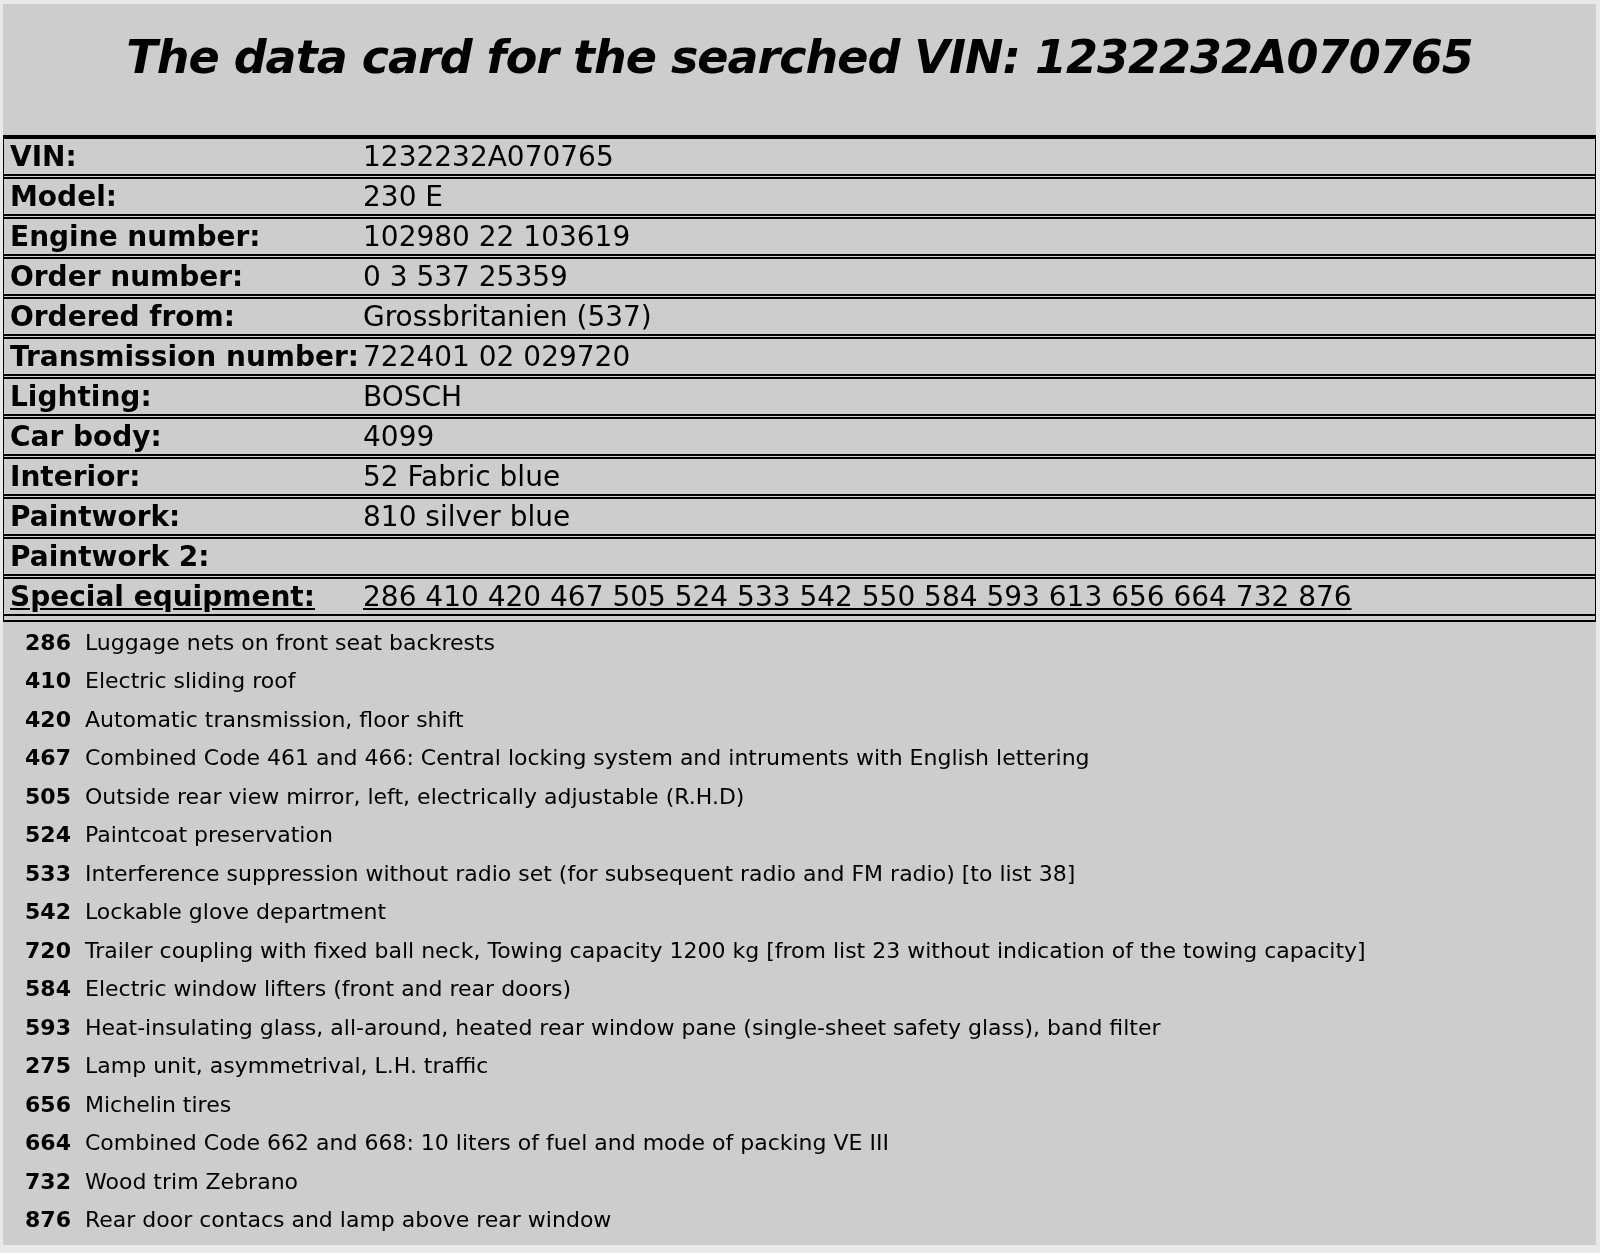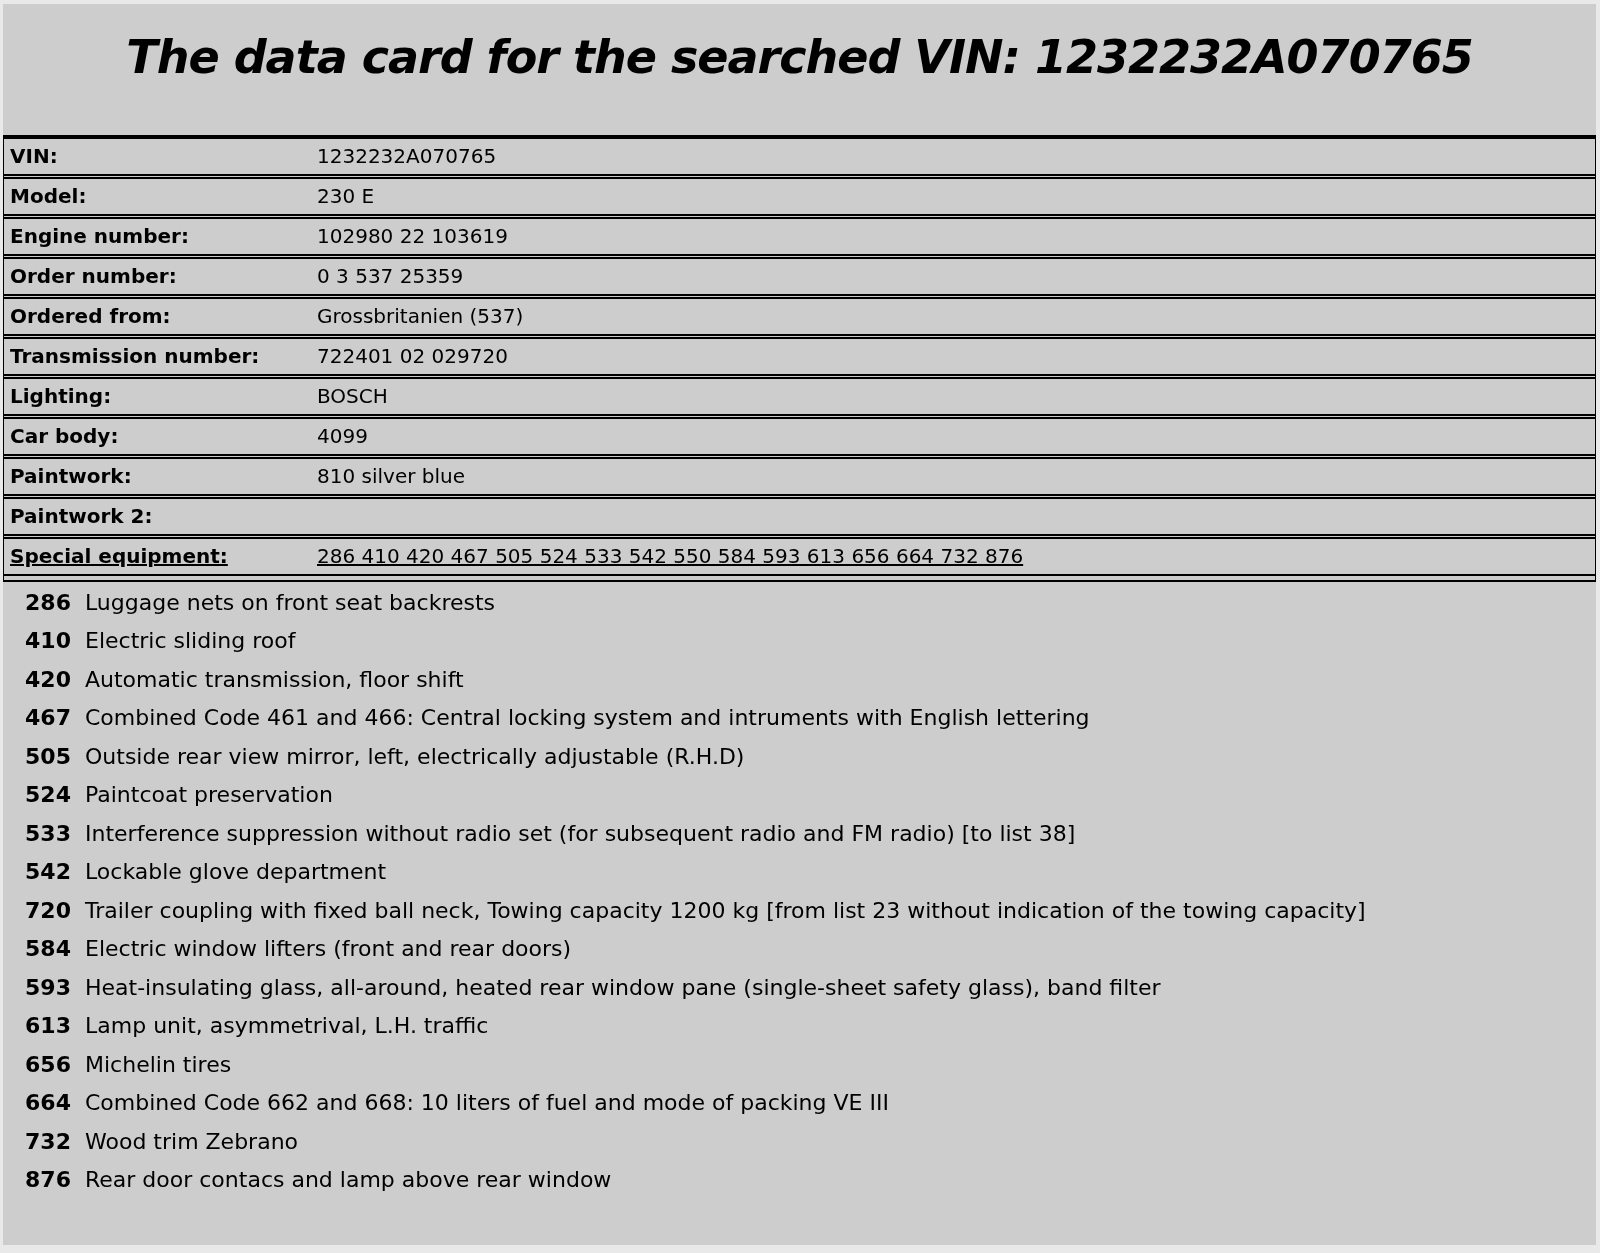--- a/index.html
+++ b/index.html
@@ -39,24 +39,25 @@
     border-right: 1px solid #000;
     border-top: 2px solid #000;
     border-bottom: 2px solid #000;
   }
   .drow {
     display: flex;
     height: 39px;
     border-top: 2px solid #000;
     border-bottom: 2px solid #000;
     margin-bottom: 1px;
-    font-size: 20px;
+    font-size: 28px;
     line-height: 35px;
     white-space: nowrap;
     overflow: hidden;
+    gap: 46px;
   }
   .drow:last-child { margin-bottom: 4px; text-decoration: underline; }
   .dlabel {
     flex: none;
     width: 313px;
     padding-left: 6px;
     font-weight: bold;
   }
   .dvalue { flex: 1; }
   .codes { padding-top: 1px; }
@@ -110,20 +111,24 @@
     </div>
     <div class="drow">
       <div class="dlabel">Lighting:</div>
       <div class="dvalue">BOSCH</div>
     </div>
     <div class="drow">
       <div class="dlabel">Car body:</div>
       <div class="dvalue">4099</div>
     </div>
     <div class="drow">
+      <div class="dlabel">Interior:</div>
+      <div class="dvalue">52 Fabric blue</div>
+    </div>
+    <div class="drow">
       <div class="dlabel">Paintwork:</div>
       <div class="dvalue">810 silver blue</div>
     </div>
     <div class="drow">
       <div class="dlabel">Paintwork 2:</div>
       <div class="dvalue"></div>
     </div>
     <div class="drow">
       <div class="dlabel">Special equipment:</div>
       <div class="dvalue">286 410 420 467 505 524 533 542 550 584 593 613 656 664 732 876</div>
@@ -169,21 +174,21 @@
     </div>
     <div class="citem">
       <div class="ccode">584</div>
       <div class="cdesc">Electric window lifters (front and rear doors)</div>
     </div>
     <div class="citem">
       <div class="ccode">593</div>
       <div class="cdesc">Heat-insulating glass, all-around, heated rear window pane (single-sheet safety glass), band filter</div>
     </div>
     <div class="citem">
-      <div class="ccode">613</div>
+      <div class="ccode">275</div>
       <div class="cdesc">Lamp unit, asymmetrival, L.H. traffic</div>
     </div>
     <div class="citem">
       <div class="ccode">656</div>
       <div class="cdesc">Michelin tires</div>
     </div>
     <div class="citem">
       <div class="ccode">664</div>
       <div class="cdesc">Combined Code 662 and 668: 10 liters of fuel and mode of packing VE III</div>
     </div>

